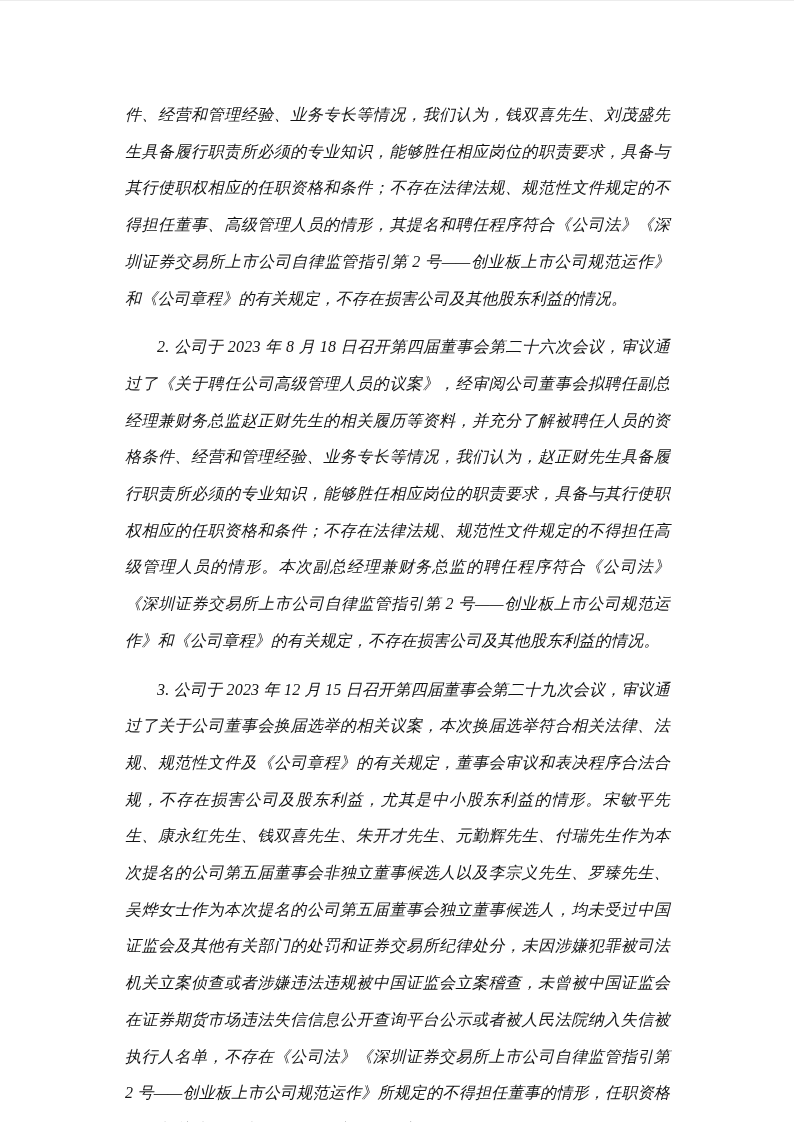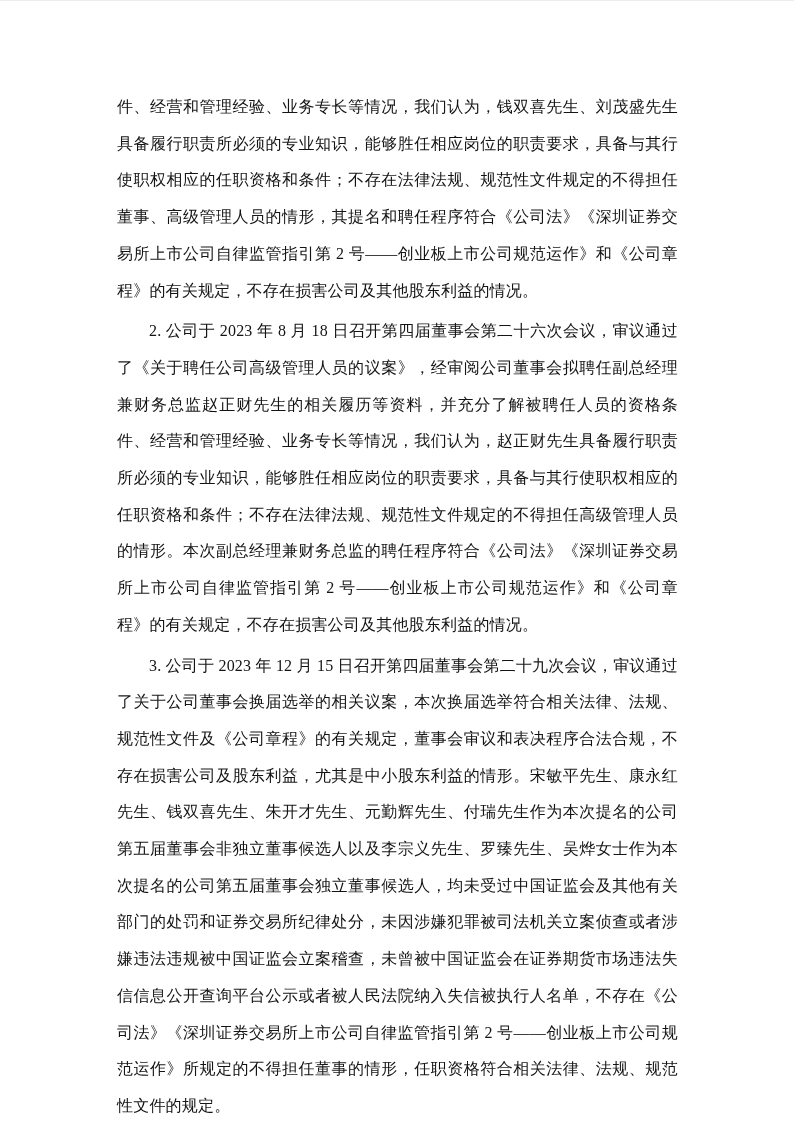--- a/index.html
+++ b/index.html
@@ -18,27 +18,28 @@
       font-family: "Liberation Serif", "DejaVu Serif", serif;
     }
     .content {
       position: absolute;
       left: 113px;
       top: 84px;
       width: 569px;
       color: #141414;
     }
     .para {
-      margin: 4px;
+      margin: 12px;
       font-size: 16px;
       line-height: 36.7px;
       text-align: justify;
       text-justify: inter-character;
       letter-spacing: 0.2px;
       word-break: break-all;
+      font-style: italic;
     }
     .indent {
       text-indent: 2em;
     }
     .heading {
       font-weight: bold;
       font-family: "Liberation Sans", "DejaVu Sans", sans-serif;
       font-size: 16px;
     }
   </style>

